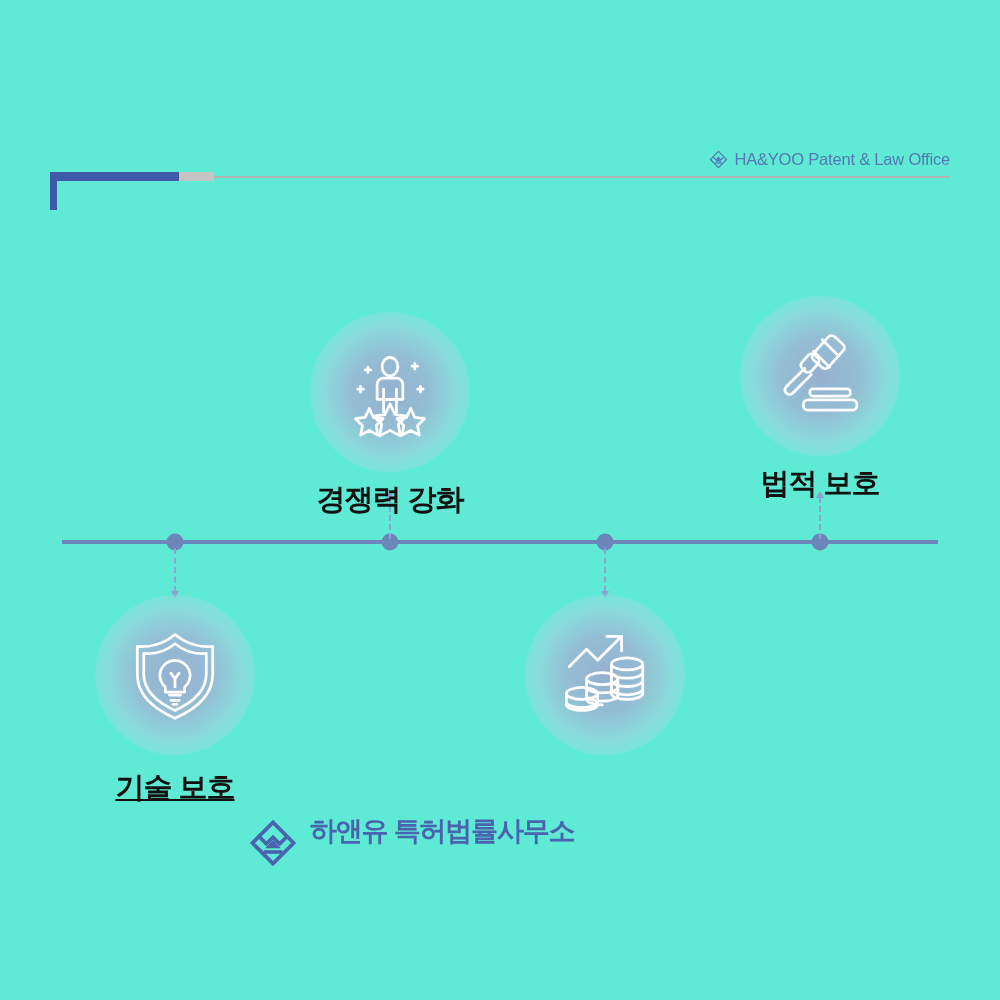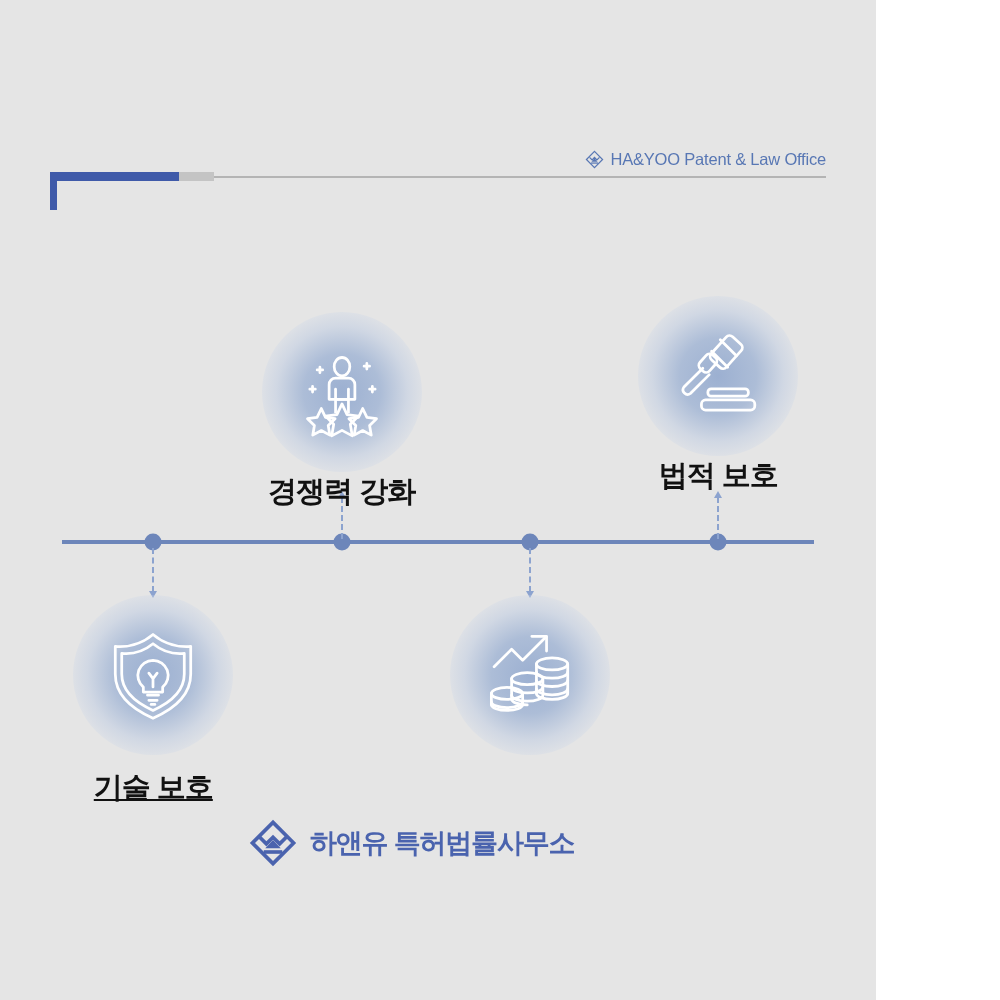--- a/index.html
+++ b/index.html
@@ -7,23 +7,23 @@
     margin: 0;
     padding: 0;
     background: #ffffff;
   }
   body {
     font-family: "Liberation Sans", "DejaVu Sans", sans-serif;
     -webkit-font-smoothing: antialiased;
   }
   #slide {
     position: relative;
-    width: 876px;
+    width: 1000px;
     height: 1000px;
-    background: #e5e5e5;
+    background: #5eead4;
     overflow: hidden;
   }
 
   
   .brand-row {
     position: absolute;
     top: 148px;
     right: 50px;
     display: flex;
     align-items: center;
@@ -168,30 +168,29 @@
     display: block;
   }
   .item-label {
     font-size: 29px;
     font-weight: 700;
     color: #111111;
     letter-spacing: -1px;
     line-height: 1.1;
     white-space: nowrap;
   }
-  .item.above .item-label { margin-top: 4px; text-align: center; }
+  .item.above .item-label { margin-top: 12px; text-align: center; }
   .item.below .item-label { margin-top: 17px; text-decoration: underline; }
 
   
   .footer {
     position: absolute;
     left: 248px;
     top: 818px;
     display: flex;
-    align-items: center;
     gap: 12px;
   }
   .footer-mark {
     width: 50px;
     height: 50px;
     display: block;
     flex: 0 0 50px;
   }
   .footer-text {
     font-size: 27px;

